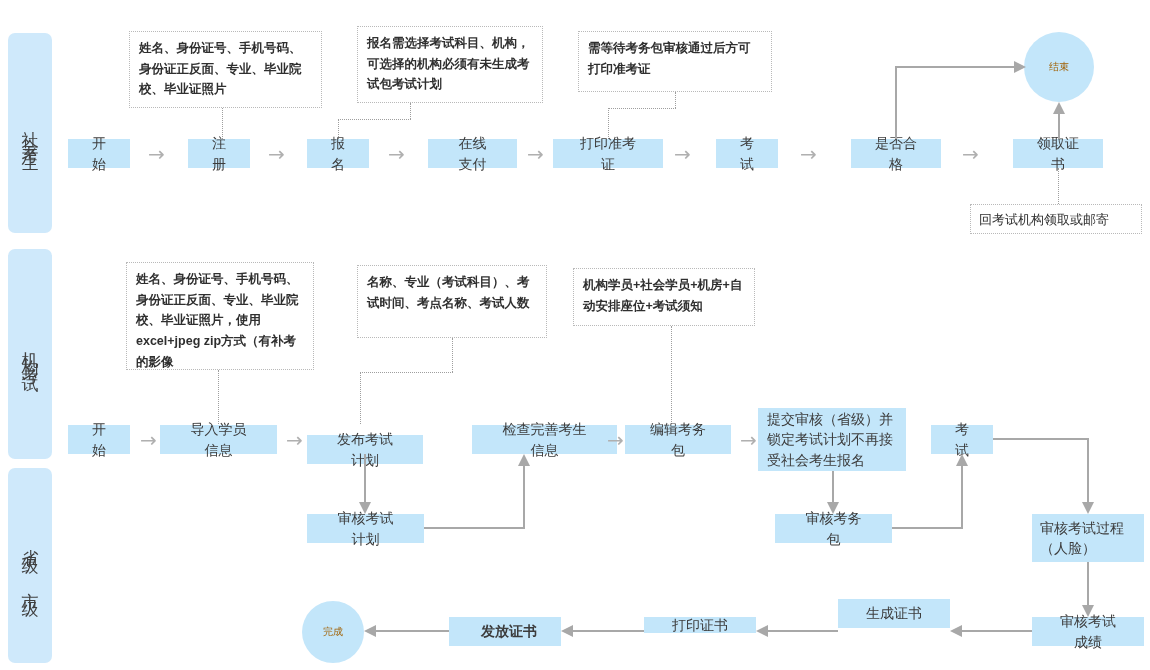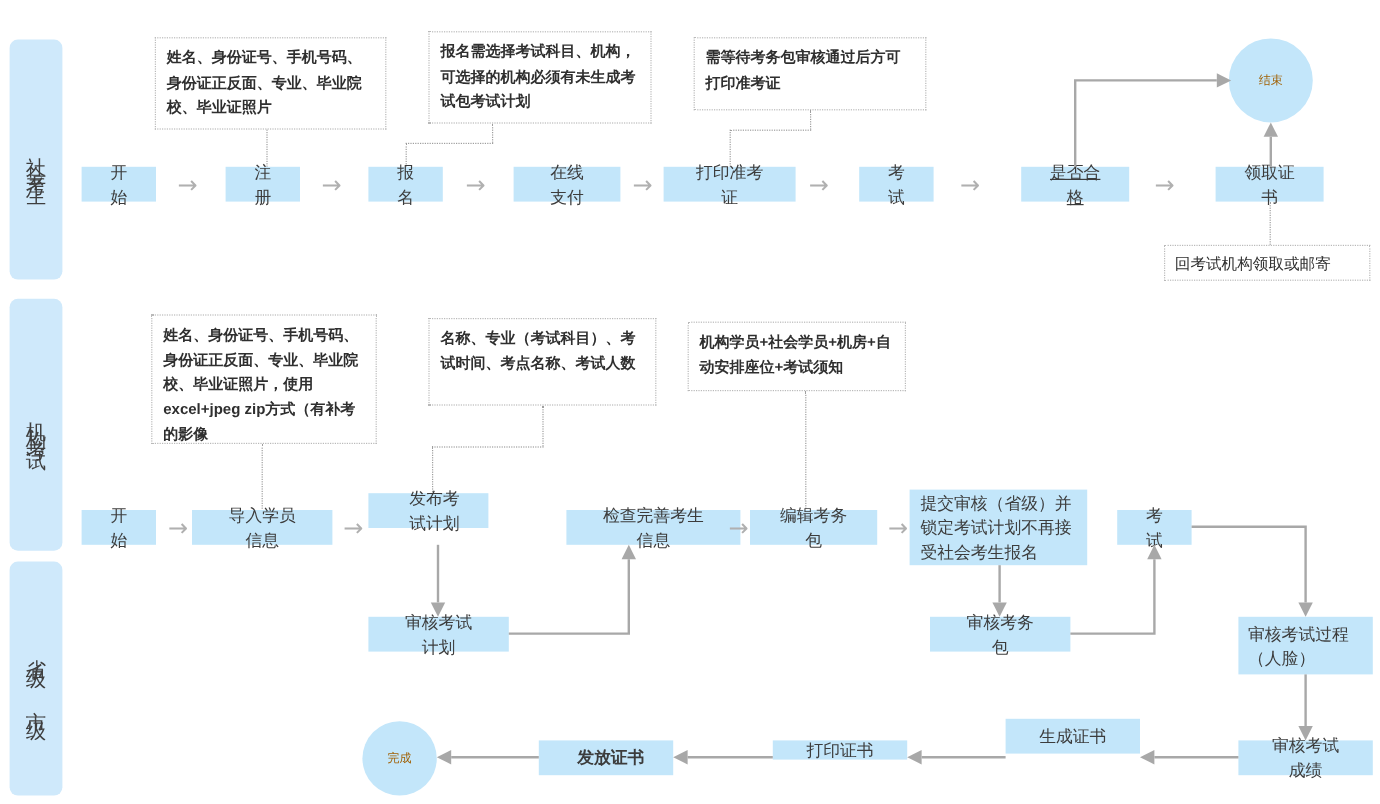--- a/index.html
+++ b/index.html
@@ -143,21 +143,21 @@
   <div class="node" style="left:553px;top:139px;width:110px;height:29px;">
     <span>打印准考证</span>
   </div>
   <div class="arrow" style="left:674px;top:144px;">→</div>
 
   <div class="node" style="left:716px;top:139px;width:62px;height:29px;">
     <span>考试</span>
   </div>
   <div class="arrow" style="left:800px;top:144px;">→</div>
 
-  <div class="node" style="left:851px;top:139px;width:90px;height:29px;text-decoration:underline;">
+  <div class="node" style="left:851px;top:139px;width:90px;height:29px;">
     <span>是否合格</span>
   </div>
   <div class="arrow" style="left:962px;top:144px;">→</div>
 
   <div class="node" style="left:1013px;top:139px;width:90px;height:29px;">
     <span>领取证书</span>
   </div>
 
   <div class="circle" style="left:1024px;top:32px;width:70px;height:70px;">
     <span>结束</span>
@@ -194,21 +194,21 @@
   <div class="node" style="left:68px;top:425px;width:62px;height:29px;">
     <span>开始</span>
   </div>
   <div class="arrow" style="left:140px;top:430px;">→</div>
 
   <div class="node" style="left:160px;top:425px;width:117px;height:29px;">
     <span>导入学员信息</span>
   </div>
   <div class="arrow" style="left:286px;top:430px;">→</div>
 
-  <div class="node" style="left:307px;top:411px;width:100px;height:29px;text-align:right;">
+  <div class="node" style="left:307px;top:435px;width:116px;height:29px;">
     <span>发布考试计划</span>
   </div>
 
   <div class="node" style="left:448px;top:425px;width:145px;height:29px;margin-left:24px;">
     <span>检查完善考生信息</span>
   </div>
   <div class="arrow" style="left:607px;top:430px;">→</div>
 
   <div class="node" style="left:625px;top:425px;width:106px;height:29px;">
     <span>编辑考务包</span>

